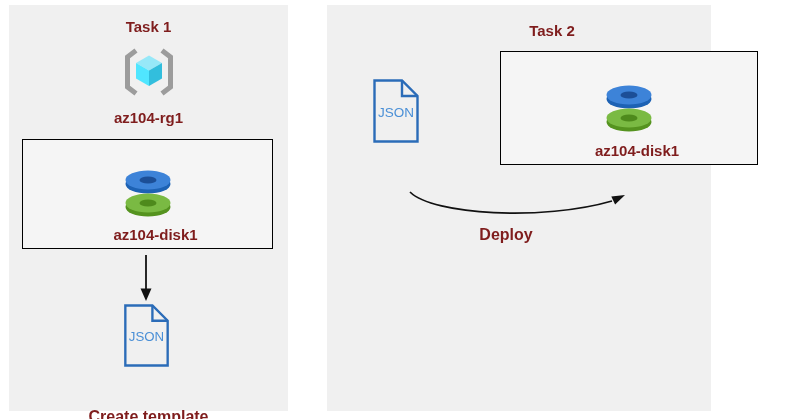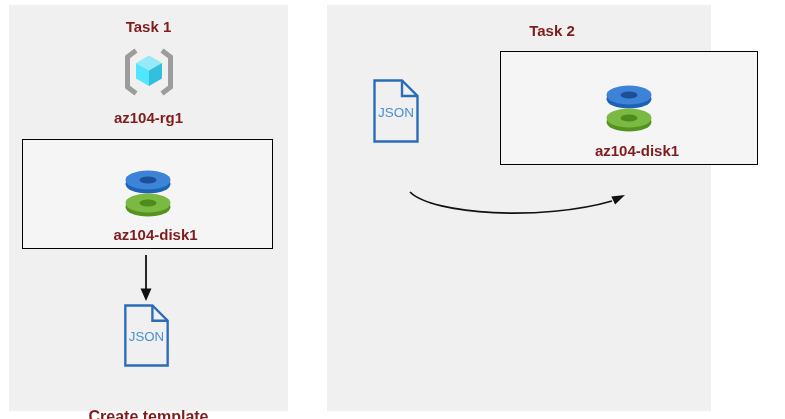--- a/index.html
+++ b/index.html
@@ -100,15 +100,16 @@
         <ellipse cx="24" cy="33" rx="8.5" ry="3.6" fill="#4e8a1c"></ellipse>
       </svg>
       <div class="label res-label box-disk-label" style="top:90px;">az104-disk1</div>
     </div>
 
     <svg class="icon" style="left:76px;top:180px;" width="232" height="35" viewBox="0 0 232 35">
       <path d="M 7 7 C 30 30 140 36 209 16" fill="none" stroke="#111111" stroke-width="1.7"></path>
       <polygon points="222,10 212.1,19.5 208.3,11.4" fill="#111111"></polygon>
     </svg>
 
+    <div class="label action-label" style="left:139px;width:80px;top:221px;">Deploy</div>
   </div>
 
 </div>
 
 </body></html>

